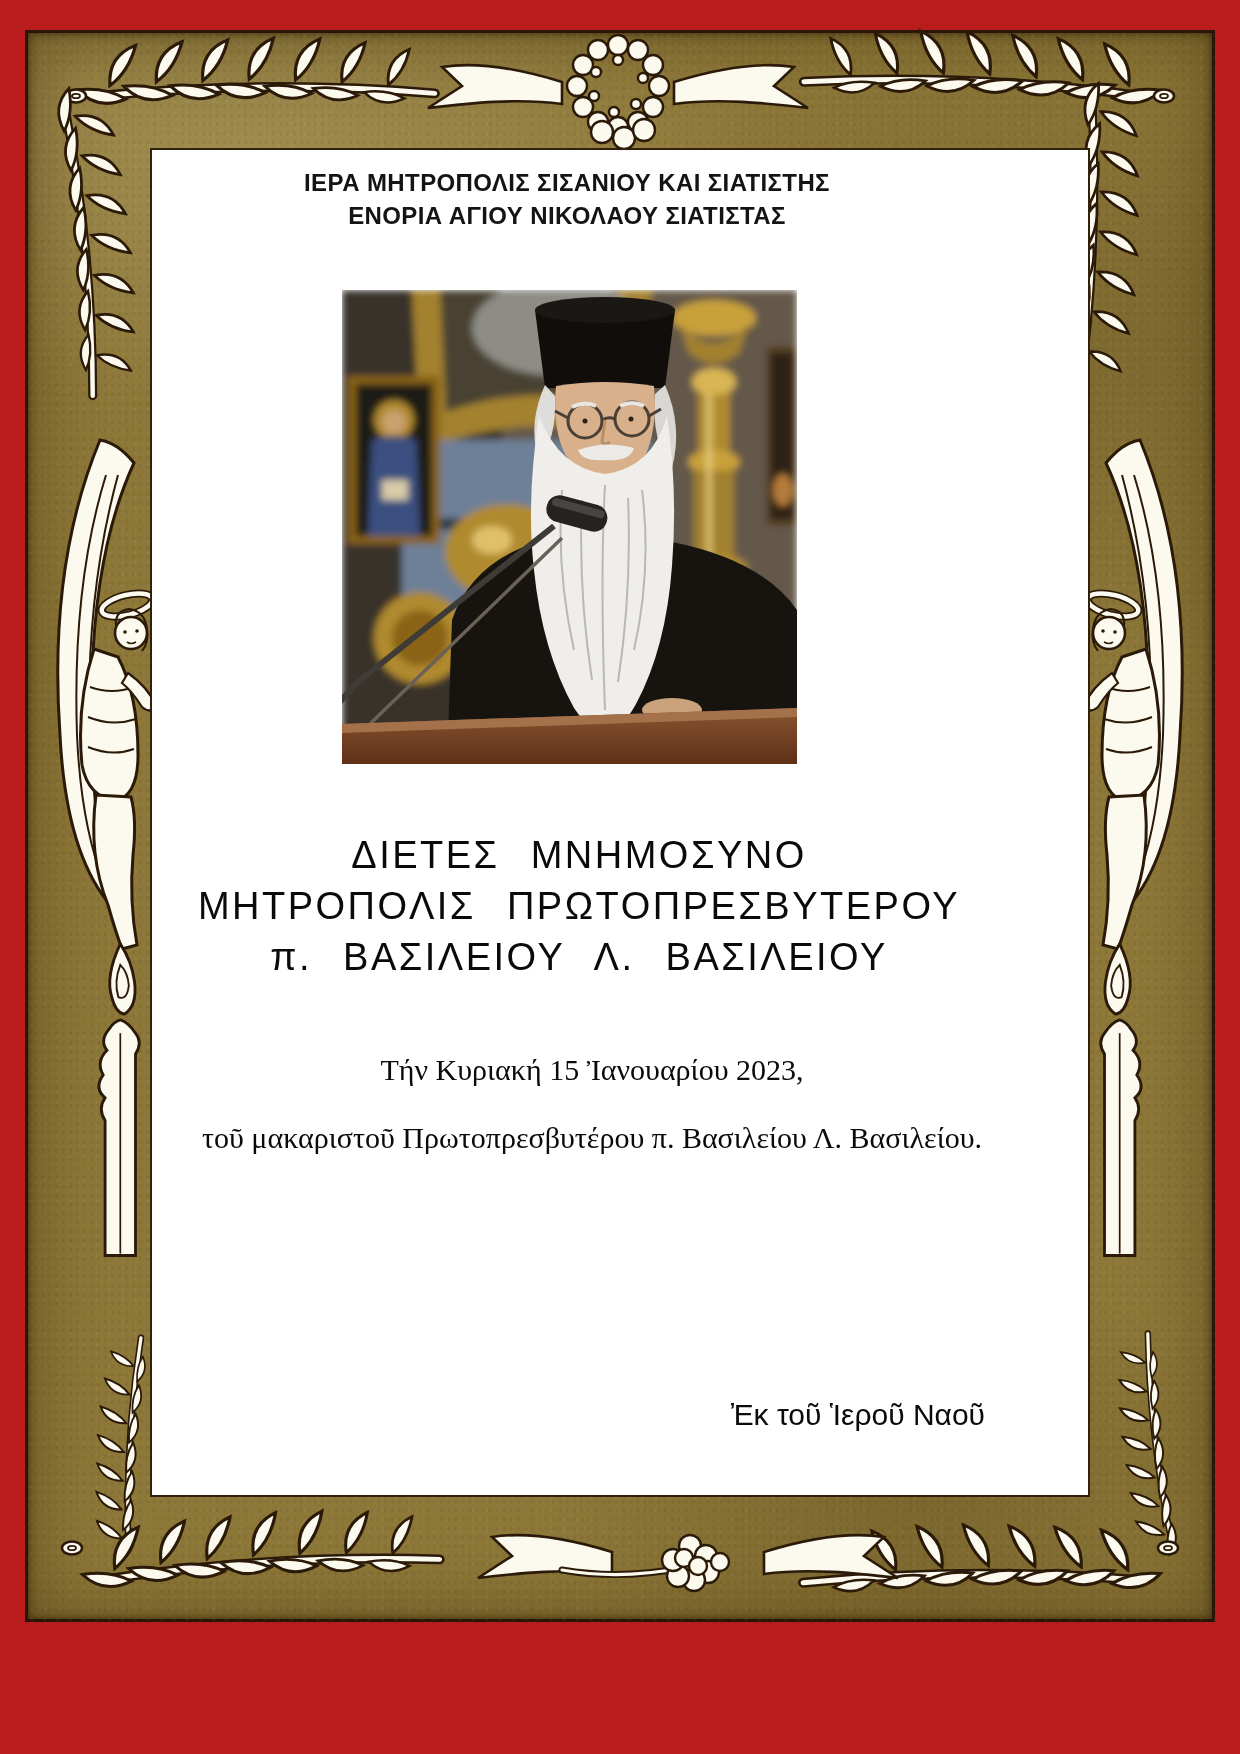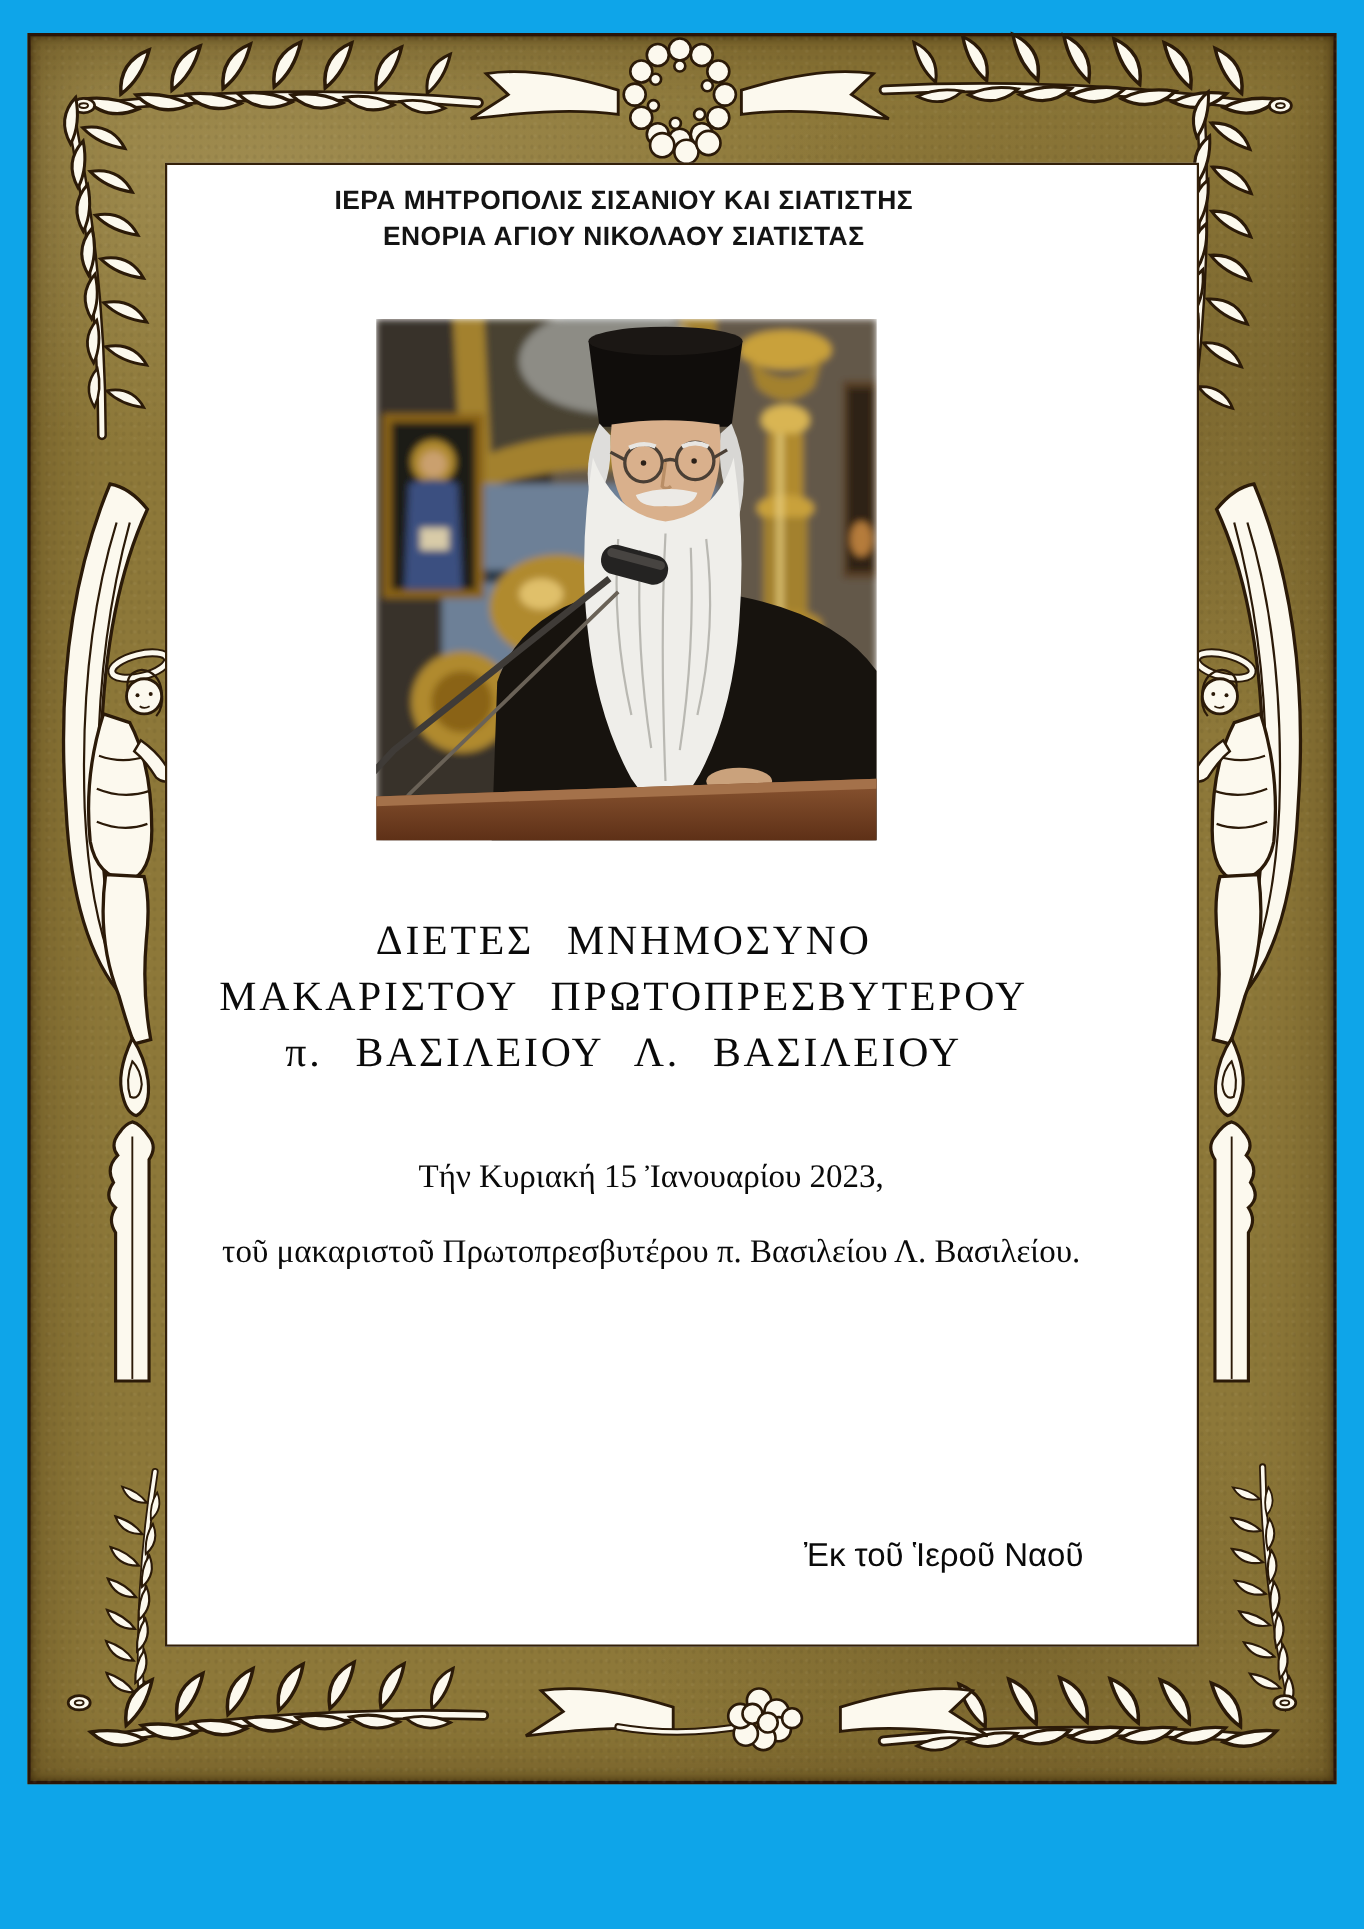--- a/index.html
+++ b/index.html
@@ -1,16 +1,16 @@
 <!DOCTYPE html>
 <html><head>
 <meta charset="utf-8">
 <style>
   html,body{margin:0;padding:0;background:#ffffff;}
-  .page{position:relative;width:1240px;height:1754px;background:#0ea5e9;overflow:hidden;
+  .page{position:relative;width:1240px;height:1754px;background:#b91c1c;overflow:hidden;
         font-family:"DejaVu Serif",serif;color:#000;}
   
   .frame{position:absolute;left:25px;top:30px;width:1190px;height:1592px;box-sizing:border-box;
      background:
        radial-gradient(900px 420px at 18% 8%, rgba(255,244,200,.16), transparent 60%),
        radial-gradient(700px 500px at 85% 20%, rgba(50,32,4,.18), transparent 65%),
        radial-gradient(600px 380px at 75% 92%, rgba(58,40,6,.22), transparent 60%),
        radial-gradient(500px 300px at 40% 55%, rgba(255,240,190,.08), transparent 70%),
        #8d7839;
      border:3px solid #2a1508;
@@ -20,22 +20,22 @@
                       radial-gradient(rgba(255,252,230,.10) 1px, transparent 2.3px);
      background-size:7px 9px, 13px 11px;}
   .ornaments{position:absolute;left:0;top:0;pointer-events:none;}
   
   .sheet{position:absolute;left:150px;top:148px;width:940px;height:1349px;background:#ffffff;
          border:2px solid #33200a;box-sizing:border-box;} 
   .hdr{position:absolute;top:16px;left:0;width:830px;text-align:center;
        font-family:"Liberation Sans","DejaVu Sans",sans-serif;font-weight:bold;
        font-size:24px;line-height:33px;color:#141414;letter-spacing:.4px;}
   .photo{position:absolute;left:190px;top:140px;width:455px;height:474px;}
-  .title{position:absolute;top:680px;left:0;width:830px;text-align:center;
-         font-family:Liberation Serif, serif;font-size:38px;line-height:51px;
+  .title{position:absolute;top:680px;left:12px;width:830px;text-align:center;
+         font-family:Liberation Sans, sans-serif;font-size:38px;line-height:51px;
          letter-spacing:2.5px;word-spacing:18px;color:#0a0a0a;}
   .bodytext{position:absolute;top:886px;left:0;width:830px;text-align:center;
          font-family:"Liberation Serif","DejaVu Serif",serif;font-size:30px;line-height:68px;color:#0a0a0a;padding-left:25px;}
   .closing{position:absolute;top:1248px;right:103px;text-align:right;
          font-family:Liberation Sans, sans-serif;font-size:30px;color:#0a0a0a;}
 </style>
 </head>
 <body>
 
 <div class="page">
@@ -249,21 +249,21 @@
       </g>
       <ellipse cx="330" cy="420" rx="30" ry="12" fill="#caa27c"></ellipse>
       <g>
         <path d="M0,434 L455,418 L455,474 L0,474 Z" fill="url(#woodg)"></path>
         <path d="M0,434 L455,418 L455,427 L0,443 Z" fill="#a4714a"></path>
       </g>
     </svg>
 
     <div class="title">
       <div>ΔΙΕΤΕΣ ΜΝΗΜΟΣΥΝΟ</div>
-      <div>ΜΑΚΑΡΙΣΤΟΥ ΠΡΩΤΟΠΡΕΣΒΥΤΕΡΟΥ</div>
+      <div>ΜΗΤΡΟΠΟΛΙΣ ΠΡΩΤΟΠΡΕΣΒΥΤΕΡΟΥ</div>
       <div>π. ΒΑΣΙΛΕΙΟΥ Λ. ΒΑΣΙΛΕΙΟΥ</div>
     </div>
 
     <div class="bodytext">
       <div>Τήν Κυριακή 15 Ἰανουαρίου 2023,</div>
       <div>τοῦ μακαριστοῦ Πρωτοπρεσβυτέρου π. Βασιλείου Λ. Βασιλείου.</div>
     </div>
 
     <div class="closing">Ἐκ τοῦ Ἱεροῦ Ναοῦ</div>
   </div>

